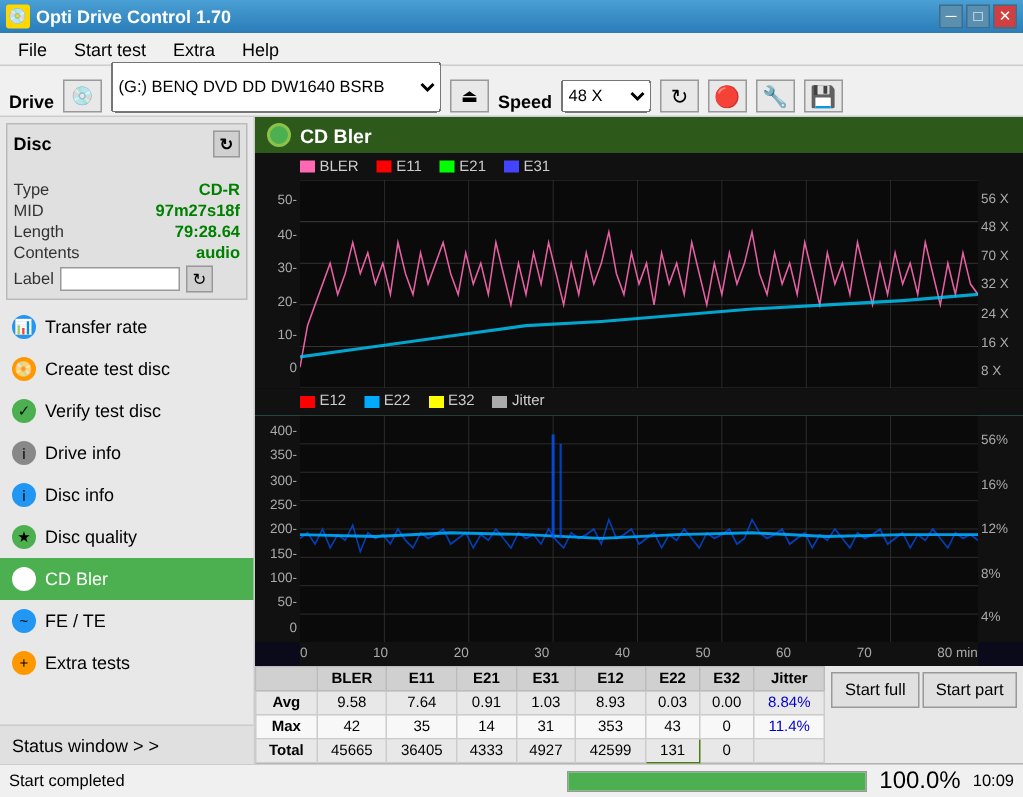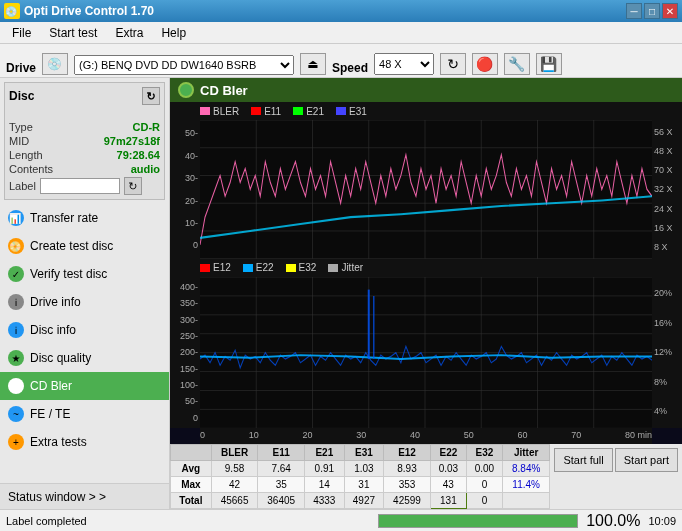--- a/index.html
+++ b/index.html
@@ -13,21 +13,21 @@
     .title-btn { width: 16px; height: 16px; background: #5a8fb0; border: 1px solid #3a6f90; color: white; font-size: 10px; cursor: pointer; display: flex; align-items: center; justify-content: center; }
     .title-btn.close { background: #d04040; }
 
     
     .menu-bar { background: #f0f0f0; height: 22px; display: flex; align-items: center; padding: 0 4px; border-bottom: 1px solid #ccc; gap: 2px; }
     .menu-item { padding: 2px 8px; cursor: pointer; font-size: 12px; }
 
     
     .drive-bar { background: #f0f0f0; height: 34px; display: flex; align-items: flex-end; padding: 2px 6px; gap: 6px; border-bottom: 1px solid #ccc; }
     .drive-label { font-size: 12px; font-weight: bold; }
-    .drive-select { height: 20px; font-size: 11px; width: 220px; }
+    .drive-select { height: 34px; font-size: 11px; width: 220px; }
     .eject-btn { width: 26px; height: 22px; background: #e8e8e8; border: 1px solid #999; cursor: pointer; display: flex; align-items: center; justify-content: center; }
     .speed-label { font-size: 12px; font-weight: bold; }
     .speed-select { height: 22px; font-size: 11px; width: 60px; }
     .toolbar-btn { width: 26px; height: 22px; background: #e8e8e8; border: 1px solid #999; cursor: pointer; display: flex; align-items: center; justify-content: center; font-size: 14px; }
 
     
     .main { display: flex; height: calc(531px - 22px - 22px - 34px - 22px); }
 
     
     .sidebar { width: 170px; background: #e8e8e8; border-right: 1px solid #ccc; display: flex; flex-direction: column; }
@@ -324,21 +324,21 @@
 
             <polyline points="0,65 5,62 10,68 15,60 20,70 25,63 30,66 35,58 40,72 45,62 50,65 55,63 60,68 65,60 70,66 75,70 80,62 85,65 90,63 95,60 100,68 105,65 110,62 115,70 120,63 125,66 130,60 135,65 140,70 145,62 150,65 155,63 160,68 165,60 170,66 175,70 180,62 185,65 190,63 195,60 200,68 205,55 210,65 215,63 220,60 225,68 230,65 235,62 240,70 245,63 250,66 255,60 260,65 265,70 270,62 275,65 280,63 285,60 290,68 295,65 300,55 305,62 310,65 315,63 320,60 325,68 330,65 335,62 340,70 345,63 350,66 355,60 360,65 365,70 370,62 375,65 380,63 385,60 390,68 395,65 400,62 405,70 410,63 415,66 420,60 425,65 430,70 435,62 440,65 445,63 450,66" fill="none" stroke="#0055ff" stroke-width="1" opacity="0.7"></polyline>
 
             <polyline points="0,63 50,64 100,62 150,63 200,65 250,63 300,62 350,64 400,63 450,63" fill="none" stroke="#00aaff" stroke-width="1.5" opacity="0.9"></polyline>
 
             <line x1="168" y1="10" x2="168" y2="65" stroke="#0055ff" stroke-width="2" opacity="0.8"></line>
             <line x1="173" y1="15" x2="173" y2="65" stroke="#0055ff" stroke-width="1.5" opacity="0.7"></line>
           </svg>
         </div>
         <div class="y-axis-right" style="color:#aaa; font-size:9px; background:#111; justify-content: space-around; padding: 2px; width: 30px;">
-          <span>20%</span>
+          <span>56%</span>
           <span>16%</span>
           <span>12%</span>
           <span>8%</span>
           <span>4%</span>
         </div>
       </div>
 
       <div style="height:16px; display:flex; margin-left:30px; margin-right:30px; color:#aaa; font-size:9px; justify-content:space-between; padding: 2px 0; background:#111;">
         <span>0</span>
         <span>10</span>
@@ -407,19 +407,19 @@
       </div>
       <div class="stats-buttons">
         <button class="stats-btn">Start full</button>
         <button class="stats-btn">Start part</button>
       </div>
     </div>
   </div>
 </div>
 
 <div class="status-bar">
-  <span class="status-text">Label completed</span>
+  <span class="status-text">Start completed</span>
   <div class="progress-bar-container">
     <div class="progress-bar" style="width: 100%;"></div>
   </div>
   <span class="progress-text">100.0%</span>
   <span class="time-text">10:09</span>
 </div>
 
 </body></html>

